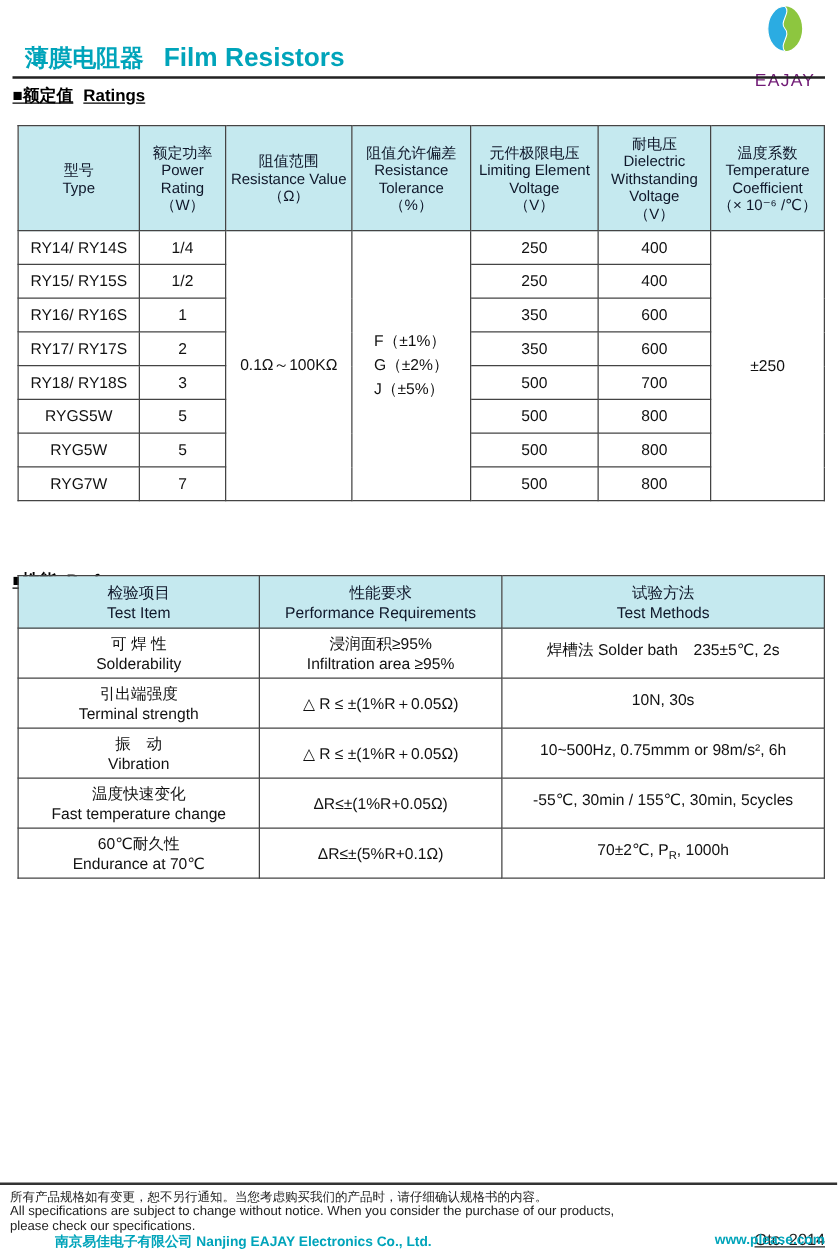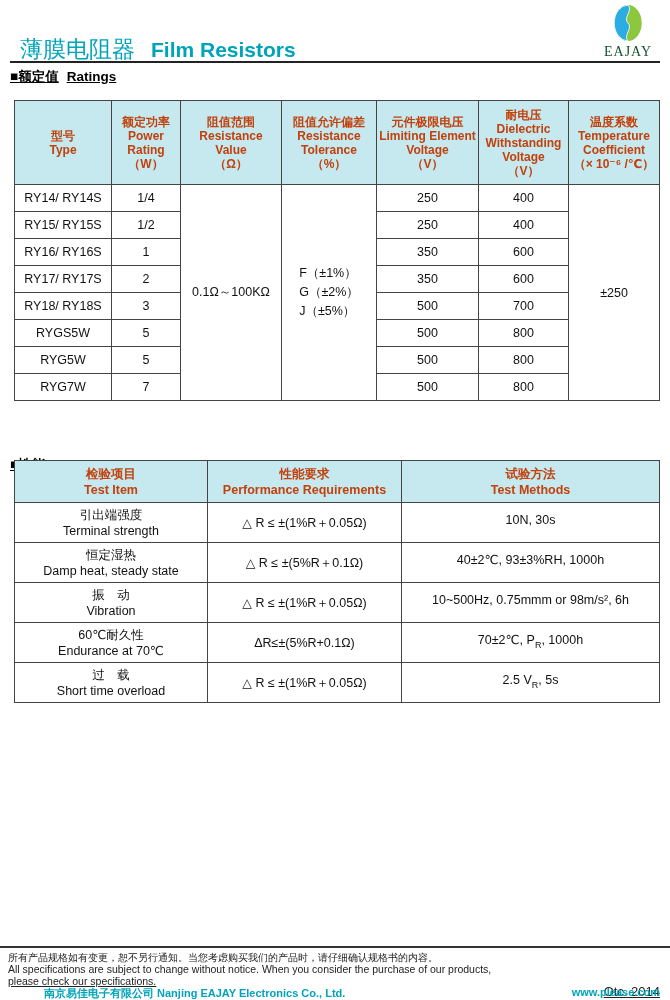--- a/index.html
+++ b/index.html
@@ -6,36 +6,36 @@
   html,body { background:#fff; }
   body {
     font-family:"Liberation Sans","DejaVu Sans",sans-serif;
     color:#1a1a1a;
     width:670px; height:1000px;
   }
   .page { position:relative; width:670px; height:1000px; background:#ffffff; overflow:hidden; }
 
   
   .brand { position:absolute; left:20px; top:34px; white-space:nowrap; }
-  .brand .cn { font-size:23px; font-weight:normal; color:#00a4ba; }
+  .brand .cn { font-size:19px; font-weight:bold; color:#00a4ba; }
   .brand .en { font-size:21px; font-weight:bold; color:#00a4ba; margin-left:16px; }
   .logo { position:absolute; right:14px; top:4px; width:56px; text-align:center; }
   .logo svg { display:block; margin:0 auto; }
-  .logo .logo-text { font-size:14px; color:#14532d; letter-spacing:1px; margin-top:2px;font-family:Liberation Serif, serif; }
+  .logo .logo-text { font-size:14px; color:#701a75; letter-spacing:1px; margin-top:14px; }
   .header-rule { position:absolute; left:10px; right:10px; top:61px; border-top:2px solid #222; }
 
   .section-title { position:absolute; left:10px; font-size:13.5px; font-weight:bold; color:#000; white-space:nowrap;text-decoration:underline; }
   .section-title .en { margin-left:8px; }
   #ratings-title { top:68px; }
   #performance-title { top:424px;margin-top:32px; }
 
   
   table { border-collapse:collapse; table-layout:fixed; }
   th, td { border:1px solid #444; text-align:center; vertical-align:middle; padding:1px 2px; }
-  thead th { background:#c5e9ef; font-weight:bold; color:#c2410c; }
+  thead th { background:#c5e9ef; font-weight:normal; color:#0f172a; }
   .blk { display:block; }
 
   #ratings-table { position:absolute; left:14px; top:100px; width:645px; }
   #ratings-table thead tr { height:84px; }
   #ratings-table thead th { font-size:12px; line-height:14px; }
   #ratings-table tbody tr { height:27px; }
   #ratings-table tbody td { font-size:12.5px; color:#111; }
   .tol-lines { display:inline-block; text-align:left; font-size:12.5px; line-height:19px; }
 
   #performance-table { position:absolute; left:14px; top:460px; width:645px; }
@@ -43,21 +43,21 @@
   #performance-table thead th { font-size:12.5px; line-height:16px; }
   #performance-table tbody tr { height:40px; }
   #performance-table tbody td { font-size:12.5px; line-height:16px; color:#111; }
   #performance-table sub { font-size:9px; }
 
   
   .footer-rule { position:absolute; left:0; right:0; top:946px; border-top:2px solid #333; }
   .footer-line { position:absolute; left:8px; font-size:10px; color:#222; white-space:nowrap; }
   #footer-cn { top:951px; }
   #footer-en1 { top:963px; font-size:10.5px; }
-  #footer-en2 { top:975px; font-size:10.5px;text-decoration:underline; }
+  #footer-en2 { top:975px; font-size:10.5px; }
   #footer-company { top:986px; font-size:11px; font-weight:bold; color:#00a4ba;padding-left:36px; }
   .footer-right { position:absolute; right:10px; white-space:nowrap; }
   #footer-date { top:984px; font-size:13px; color:#222;text-decoration:underline; }
   #footer-site { top:986px; font-size:11px; font-weight:bold; color:#00a4ba; }
 </style>
 </head>
 <body>
 
 <div class="page">
 
@@ -212,72 +212,72 @@
           </th>
         <th>
             <span class="blk">试验方法</span>
             <span class="blk">Test Methods</span>
           </th>
       </tr>
     </thead>
     <tbody>
       <tr>
         <td>
+            <span class="blk">可 焊 性</span>
+            <span class="blk">Solderability</span>
+          </td>
+        <td>
+            <span class="blk">浸润面积≥95%</span>
+            <span class="blk">Infiltration area ≥95%</span>
+          </td>
+        <td><span>焊槽法 Solder bath　235±5℃, 2s</span><sub></sub><span></span></td>
+      </tr>
+      <tr>
+        <td>
             <span class="blk">引出端强度</span>
             <span class="blk">Terminal strength</span>
           </td>
         <td>
             <span class="blk">△ R ≤ ±(1%R＋0.05Ω)</span>
             <span class="blk"></span>
           </td>
         <td><span>10N, 30s</span><sub></sub><span></span></td>
       </tr>
       <tr>
         <td>
-            <span class="blk">恒定湿热</span>
-            <span class="blk">Damp heat, steady state</span>
-          </td>
-        <td>
-            <span class="blk">△ R ≤ ±(5%R＋0.1Ω)</span>
-            <span class="blk"></span>
-          </td>
-        <td><span>40±2℃, 93±3%RH, 1000h</span><sub></sub><span></span></td>
-      </tr>
-      <tr>
-        <td>
             <span class="blk">振　动</span>
             <span class="blk">Vibration</span>
           </td>
         <td>
             <span class="blk">△ R ≤ ±(1%R＋0.05Ω)</span>
             <span class="blk"></span>
           </td>
         <td><span>10~500Hz, 0.75mmm or 98m/s², 6h</span><sub></sub><span></span></td>
       </tr>
       <tr>
         <td>
+            <span class="blk">温度快速变化</span>
+            <span class="blk">Fast temperature change</span>
+          </td>
+        <td>
+            <span class="blk">ΔR≤±(1%R+0.05Ω)</span>
+            <span class="blk"></span>
+          </td>
+        <td><span>-55℃, 30min / 155℃, 30min, 5cycles</span><sub></sub><span></span></td>
+      </tr>
+      <tr>
+        <td>
             <span class="blk">60℃耐久性</span>
             <span class="blk">Endurance at 70℃</span>
           </td>
         <td>
             <span class="blk">ΔR≤±(5%R+0.1Ω)</span>
             <span class="blk"></span>
           </td>
         <td><span>70±2℃, P</span><sub>R</sub><span>, 1000h</span></td>
-      </tr>
-      <tr>
-        <td>
-            <span class="blk">过　载</span>
-            <span class="blk">Short time overload</span>
-          </td>
-        <td>
-            <span class="blk">△ R ≤ ±(1%R＋0.05Ω)</span>
-            <span class="blk"></span>
-          </td>
-        <td><span>2.5 V</span><sub>R</sub><span>, 5s</span></td>
       </tr>
     </tbody>
   </table>
 
   <div class="footer-rule"></div>
   <div class="footer-line" id="footer-cn">所有产品规格如有变更，恕不另行通知。当您考虑购买我们的产品时，请仔细确认规格书的内容。</div>
   <div class="footer-right" id="footer-date">Otc. 2014</div>
   <div class="footer-line" id="footer-en1">All specifications are subject to change without notice. When you consider the purchase of our products,</div>
   <div class="footer-line" id="footer-en2">please check our specifications.</div>
   <div class="footer-line" id="footer-company">南京易佳电子有限公司  Nanjing EAJAY Electronics Co., Ltd.</div>

